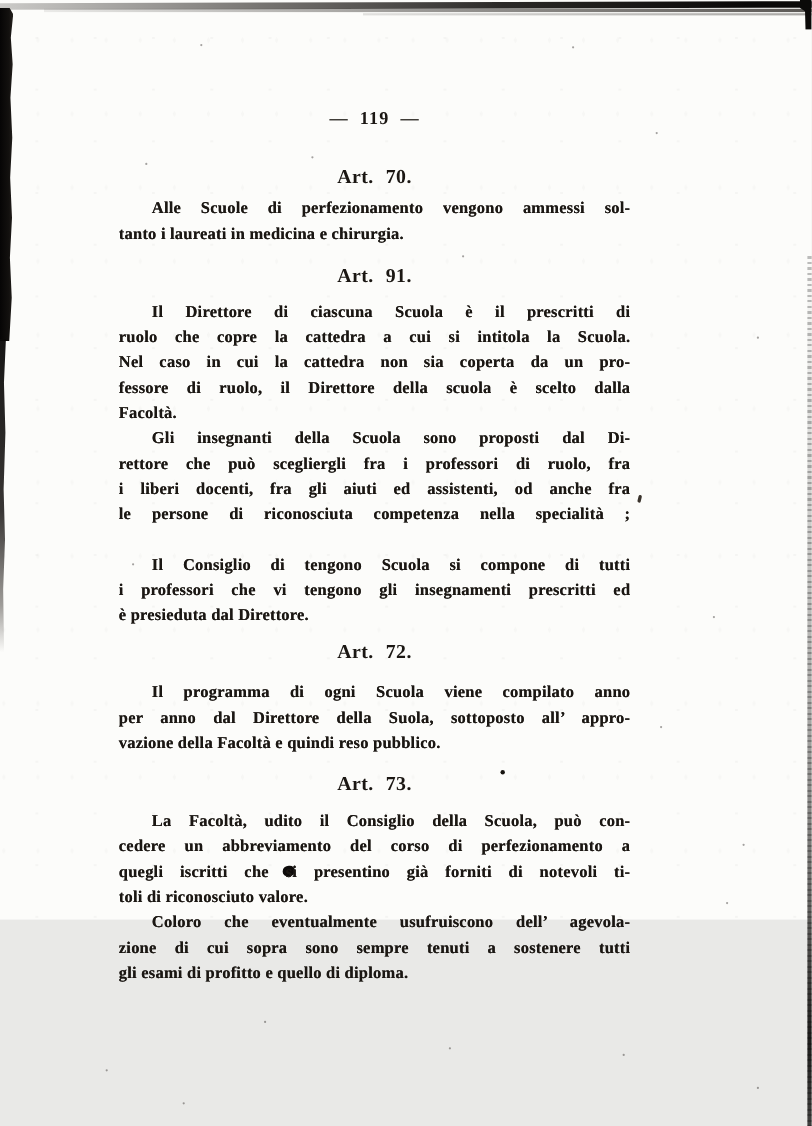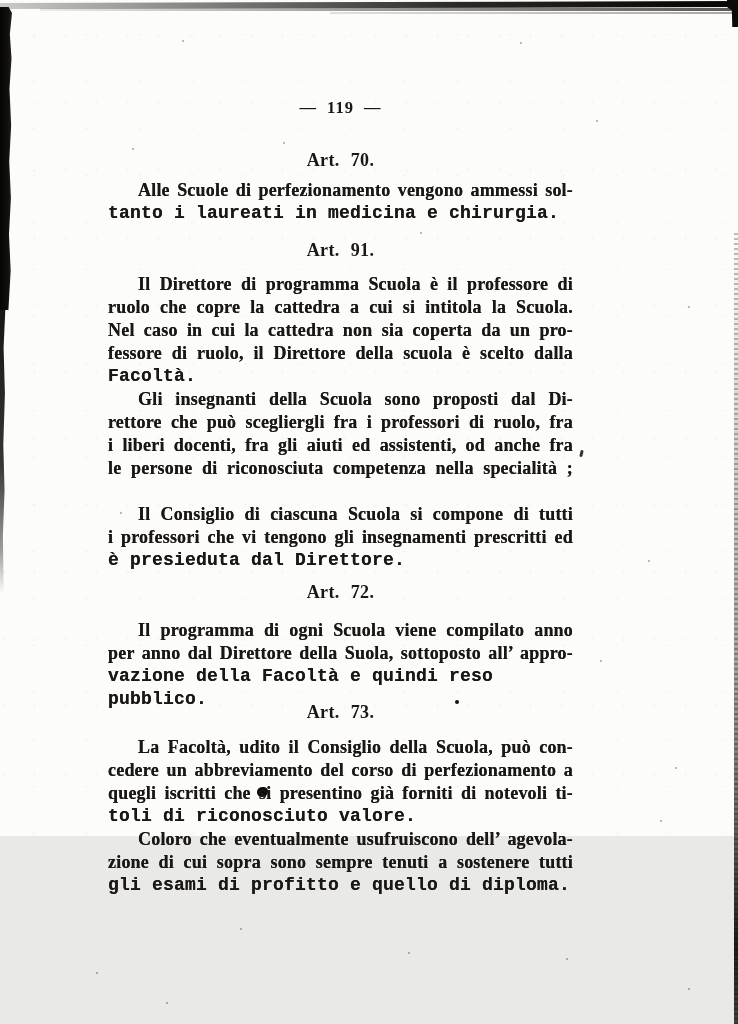--- a/index.html
+++ b/index.html
@@ -33,28 +33,28 @@
     line-height: 23px;
   }
   .heading {
     text-align: center;
     font-size: 18px; font-weight: bold;
     word-spacing: 6px; letter-spacing: 0.4px;
     line-height: 23px;
   }
   .line {
     height: 23px; line-height: 23px;
-    font-size: 18px; font-weight: bold;
+    font-size: 15px; font-weight: bold;
     letter-spacing: 0.2px;
     text-align: justify;
     text-align-last: justify;
     text-shadow: 0 0 0.4px rgba(27,23,19,0.85);
   }
   .line.first { text-indent: 30px; }
-  .line.last { text-align: left; text-align-last: left; font-family: Liberation Mono, monospace; }
+  .line.last { text-align: left; text-align-last: left; }
 
   
   .artifact { position: absolute; pointer-events: none; }
   .top-band-1 {
     top: 2px; left: 0; width: 738px; height: 6px;
     background: linear-gradient(90deg, rgba(30,26,22,0.22), rgba(30,26,22,0.6) 32%, rgba(14,12,10,0.88) 62%, #0a0908 92%);
     transform: rotate(-0.15deg);
   }
   .top-band-2 {
     top: 8px; left: 40px; width: 698px; height: 3px;
@@ -144,34 +144,34 @@
     <div class="block pagenum" style="top:96px">— 119 —</div>
 
     <div class="block heading" style="top:149px">Art. 70.</div>
     <div class="block" style="top:179px">
       <div class="line first">Alle Scuole di perfezionamento vengono ammessi sol-</div>
       <div class="line last">tanto i laureati in medicina e chirurgia.</div>
     </div>
 
     <div class="block heading" style="top:239px">Art. 91.</div>
     <div class="block" style="top:273px">
-      <div class="line first">Il Direttore di programma Scuola è il professore di</div>
+      <div class="line first">Il Direttore di ciascuna Scuola è il prescritti di</div>
       <div class="line">ruolo che copre la cattedra a cui si intitola la Scuola.</div>
       <div class="line">Nel caso in cui la cattedra non sia coperta da un pro-</div>
       <div class="line">fessore di ruolo, il Direttore della scuola è scelto dalla</div>
       <div class="line last">Facoltà.</div>
     </div>
     <div class="block" style="top:388px">
       <div class="line first">Gli insegnanti della Scuola sono proposti dal Di-</div>
       <div class="line">rettore che può scegliergli fra i professori di ruolo, fra</div>
       <div class="line">i liberi docenti, fra gli aiuti ed assistenti, od anche fra</div>
       <div class="line">le persone di riconosciuta competenza nella specialità ;</div>
     </div>
     <div class="block" style="top:503px">
-      <div class="line first">Il Consiglio di ciascuna Scuola si compone di tutti</div>
+      <div class="line first">Il Consiglio di tengono Scuola si compone di tutti</div>
       <div class="line">i professori che vi tengono gli insegnamenti prescritti ed</div>
       <div class="line last">è presieduta dal Direttore.</div>
     </div>
 
     <div class="block heading" style="top:581px">Art. 72.</div>
     <div class="block" style="top:619px">
       <div class="line first">Il programma di ogni Scuola viene compilato anno</div>
       <div class="line">per anno dal Direttore della Suola, sottoposto all’ appro-</div>
       <div class="line last">vazione della Facoltà e quindi reso pubblico.</div>
     </div>

